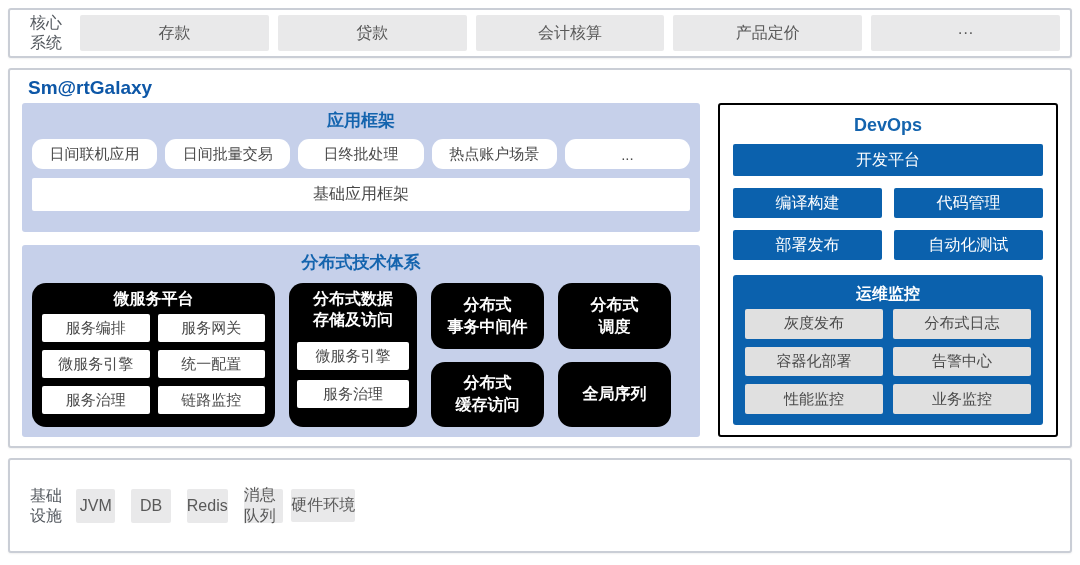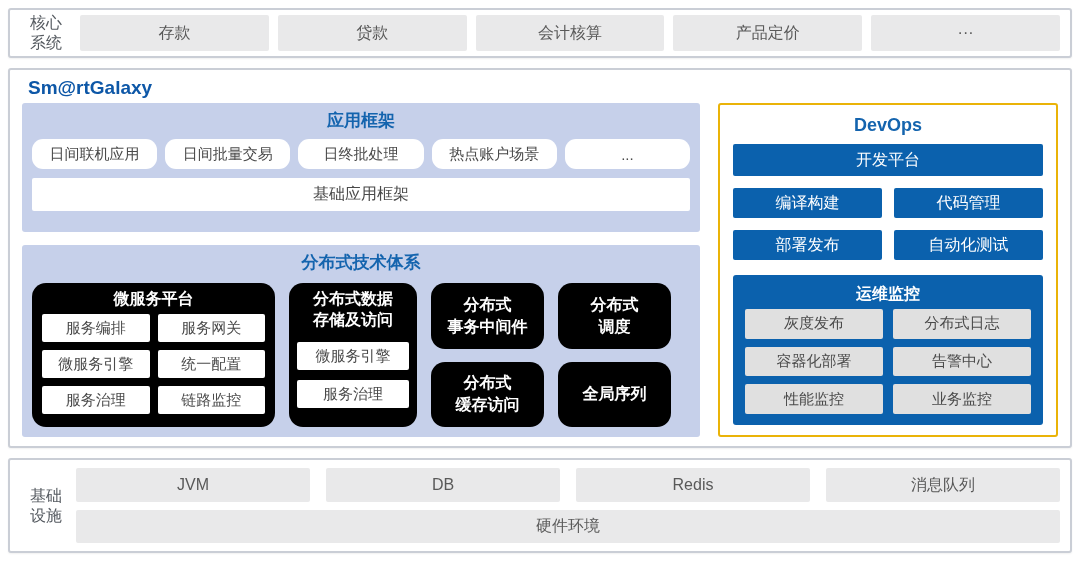--- a/index.html
+++ b/index.html
@@ -39,38 +39,38 @@
   .ms-grid { display:grid; grid-template-columns:1fr 1fr; gap:8px; margin-top:3px; }
   .ms-grid .white-box { height:28px; }
   .col-ds { width:128px; padding:4px 8px 8px; display:flex; flex-direction:column; }
   .col-ds .col-title { line-height:21px; white-space:pre-line; padding:1px 0 2px; }
   .col-ds .white-box { height:28px; margin-top:10px; }
   .col-ds .white-box:first-of-type { margin-top:11px; }
   .col-stack { width:113px; display:flex; flex-direction:column; gap:13px; }
   .cyan-block { flex:1; display:flex; align-items:center; justify-content:center; text-align:center;
                 color:#fff; font-weight:bold; font-size:16px; line-height:22px; white-space:pre-line; }
 
-  .devops { width:340px; border:2px solid #eab308; border-radius:3px; background:#fff;
+  .devops { width:340px; border:2px solid #000000; border-radius:3px; background:#fff;
             padding:5px 13px 10px; display:flex; flex-direction:column; }
   .devops-title { text-align:center; color:#1464ae; font-weight:bold; font-size:18px; line-height:30px; }
   .dark-box { background:#0b61ad; color:#fff; font-size:16px; display:flex; align-items:center;
               justify-content:center; border-radius:2px;font-family:Liberation Mono, monospace; }
   .dev-platform { height:32px; margin-top:4px; }
   .dev-grid { display:grid; grid-template-columns:1fr 1fr; gap:12px; margin-top:12px; }
   .dev-grid .dark-box { height:30px; }
   .monitor { margin-top:15px; flex:1; background:#0b61ad; border-radius:3px;
              padding:3px 12px 11px; display:flex; flex-direction:column; }
   .monitor-title { text-align:center; color:#fff; font-weight:bold; font-size:16px; line-height:31px; }
   .monitor-grid { display:grid; grid-template-columns:1fr 1fr; gap:8px 10px; flex:1; }
   .gray2 { background:#e0e0e0; color:#4a4a4a; font-size:15px; display:flex; align-items:center;
            justify-content:center; border-radius:2px; min-height:28px; }
 
   .band-bottom { margin-top:10px; height:95px; }
   .band-bottom .band-label { margin-right:10px; }
-  .bottom-content { flex:1; display:flex; flex-direction:column; gap:8px; }
+  .bottom-content { flex:1; display:flex; flex-direction:row; gap:8px; }
   .bottom-row { display:flex; gap:16px; }
   .bottom-row .gray-box { height:34px; }
   .hw-box { height:33px; background:#e9e9ea; color:#595959; font-size:16px; display:flex;
             align-items:center; justify-content:center; border-radius:2px; }
 </style>
 </head>
 <body>
 
 <div class="stage">
 

